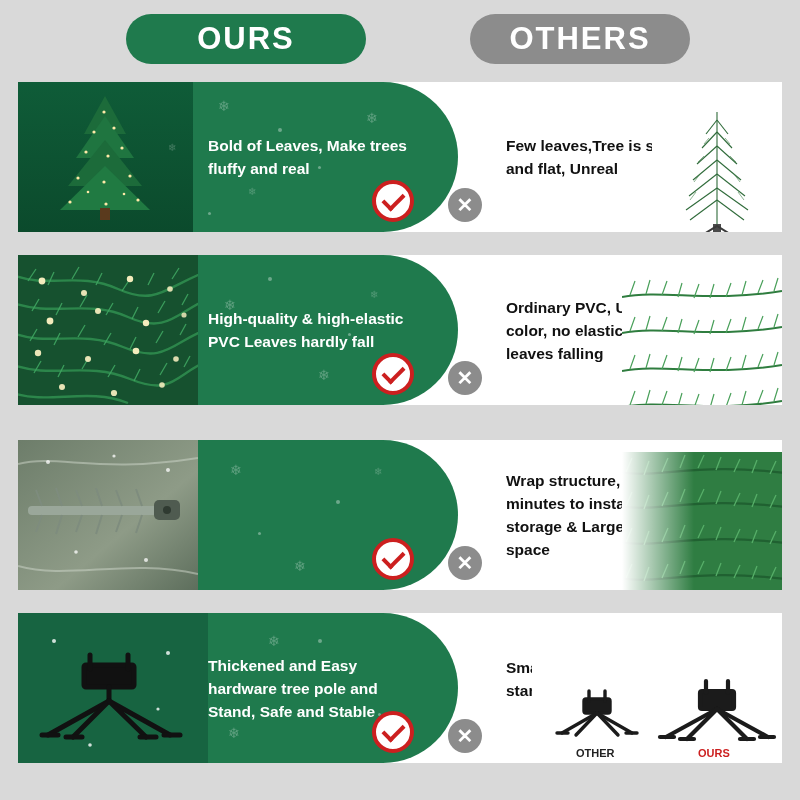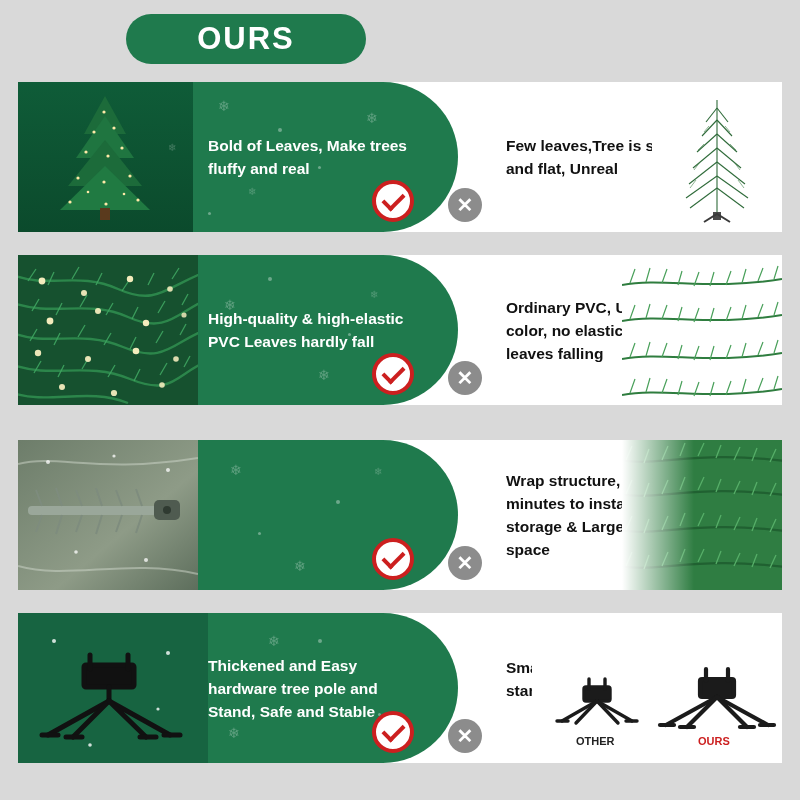--- a/index.html
+++ b/index.html
@@ -80,40 +80,43 @@
     width:17px;height:9px;border-left:4px solid #cc1f1f;border-bottom:4px solid #cc1f1f;
     transform:rotate(-45deg);margin-top:-4px;
   }
   .cross{
     width:34px;height:34px;background:#8c8c8c;bottom:10px;left:430px;font-size:20px;
     line-height:1;color:#ffffff;
   }
 
   
   .others-img{
-    position:absolute;right:0;top:0;height:100%;overflow:hidden;
+    position:absolute;right:0;top:12px;height:100%;overflow:hidden;
   }
 
   
   svg{display:block;}
 
   .label-other,.label-ours{
     position:absolute;font-size:11px;font-weight:bold;
   }
   .label-other{color:#222;}
   .label-ours{color:#cc1f1f;}
 </style>
 </head>
 <body>
 
 <div class="page">
 
   <div class="header">
     <div class="pill pill-ours">
       <span>OURS</span>
+    </div>
+    <div class="pill pill-others">
+      <span>OTHERS</span>
     </div>
   </div>
 
   <div class="row row1">
     <div class="green-panel">
       <div class="ours-img">
         <svg width="175" height="150" viewBox="0 0 175 150">
           <defs>
             <linearGradient id="g1bg" x1="0" y1="0" x2="0" y2="1">
               <stop offset="0%" stop-color="#0f5c38"></stop>

